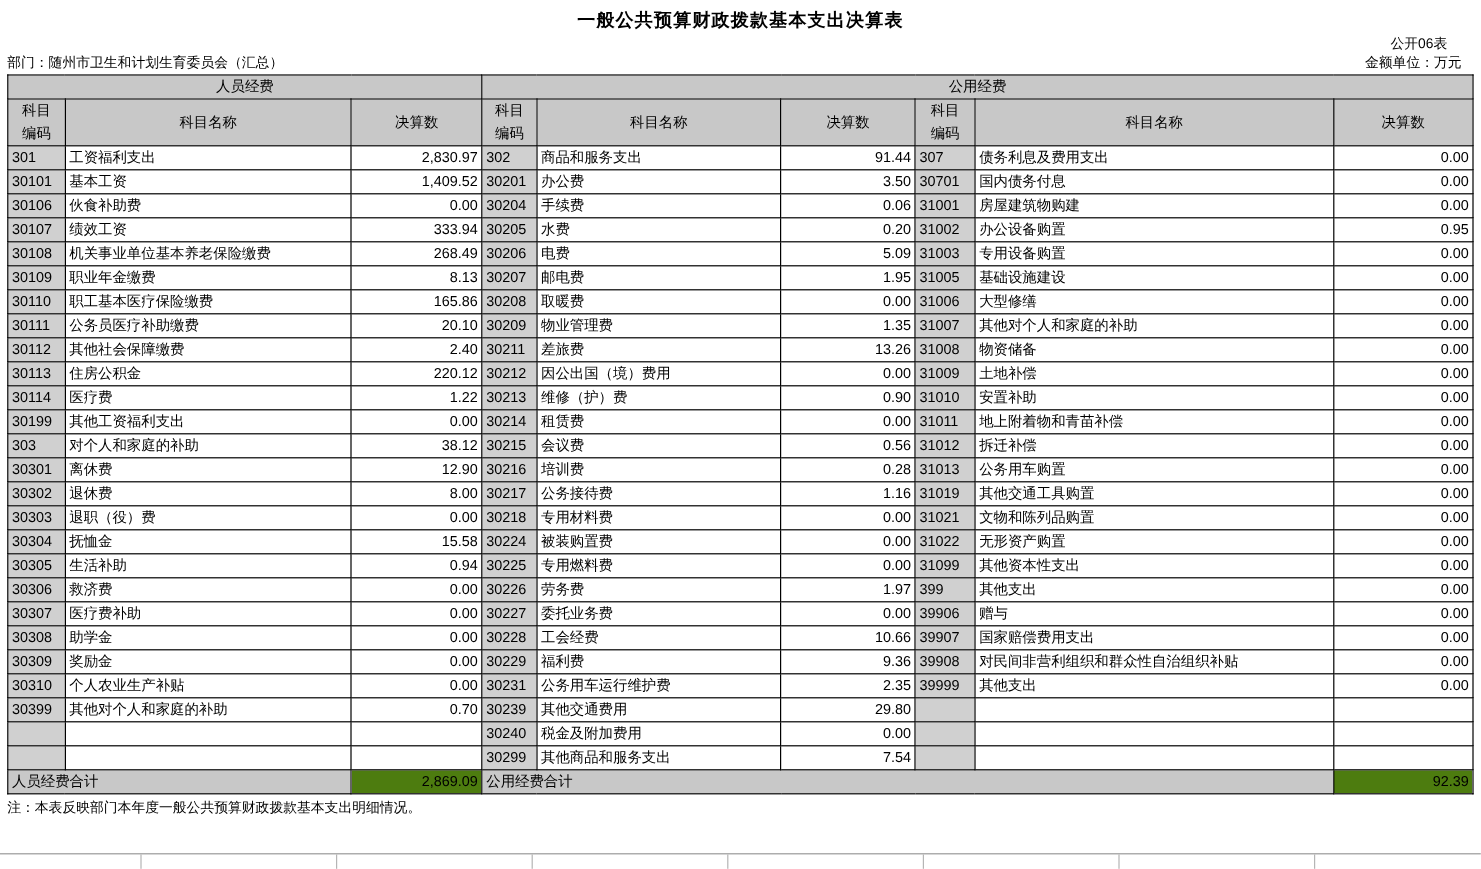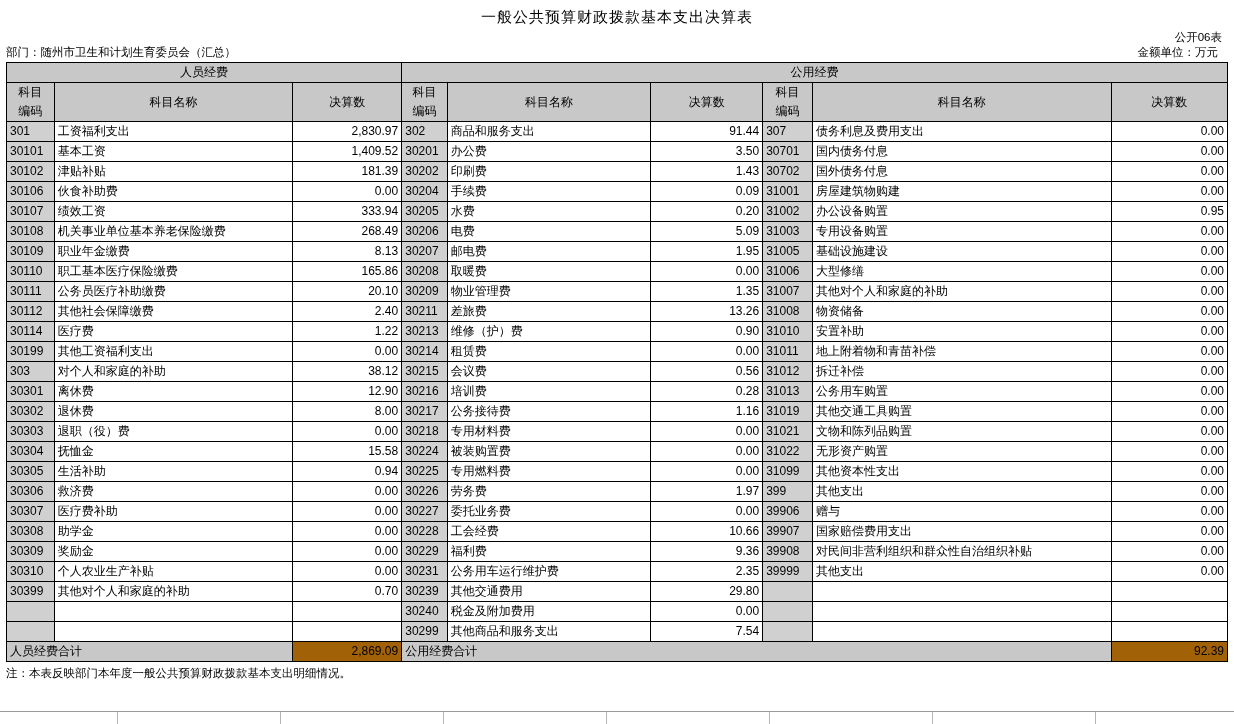--- a/index.html
+++ b/index.html
@@ -1,31 +1,31 @@
 <!DOCTYPE html>
 <html><head>
 <meta charset="utf-8">
 <style>
   html,body{margin:0;padding:0;background:#ffffff;}
   body{width:1234px;height:724px;font-family:"Liberation Sans","DejaVu Sans",sans-serif;font-size:12px;color:#000;overflow:hidden;}
   .page{position:relative;width:1234px;height:724px;}
-  .title{text-align:center;font-size:15px;font-weight:normal;padding-top:8px;padding-bottom:2px;letter-spacing:1px;}
-  .meta-right{text-align:right;padding-right:12px;font-size:11.5px;line-height:16px;}
+  .title{text-align:center;font-size:15px;font-weight:bold;padding-top:8px;padding-bottom:2px;letter-spacing:1px;}
+  .meta-right{text-align:right;padding-right:28px;font-size:11.5px;line-height:16px;}
   .meta-row{display:flex;justify-content:space-between;align-items:flex-end;padding:0 16px 2px 6px;font-size:11.5px;}
   .dept{font-size:11.5px;}
   table.main{border-collapse:collapse;width:1222px;margin-left:6px;table-layout:fixed;}
   table.main td,table.main th{border:1px solid #000;font-size:12px;padding:0 3px;height:19px;line-height:19px;vertical-align:middle;overflow:hidden;white-space:nowrap;}
   .grpHdr{background:#c8c8c8;text-align:center;font-weight:normal;}
   .colHdr{background:#c8c8c8;text-align:center;font-weight:normal;height:38px;line-height:14px;padding:0 2px;}
   .code{background:#d0d0d0;text-align:left;padding-left:3px;}
   .code-blank{background:#d0d0d0;}
   .name{background:#ffffff;text-align:left;}
   .num{background:#ffffff;text-align:right;padding-right:4px;}
   .sumlabel{background:#c8c8c8;}
-  .sumnum{background:#a16207;text-align:right;padding-right:4px;}
+  .sumnum{background:#4d7c0f;text-align:right;padding-right:4px;}
   .indent1{padding-left:16px;}
   .note{font-size:11.5px;padding:4px 0 0 6px;}
   .bottombar{position:absolute;left:0;bottom:0;width:1234px;height:12px;border-top:1px solid #9a9a9a;background:#ffffff;}
   .bottombar i{position:absolute;top:0;bottom:0;width:1px;background:#b5b5b5;}
   .hdr-code{width:46px;}
   .hdr-name{width:230px;}
   .hdr-num{width:105px;}
   .hdr-code2{width:44px;}
   .hdr-name2{width:196px;}
   .hdr-num2{width:108px;}
@@ -102,37 +102,26 @@
           <td class="name indent1">基本工资</td>
           <td class="num">1,409.52</td>
           <td class="code">30201</td>
           <td class="name indent1">办公费</td>
           <td class="num">3.50</td>
           <td class="code">30701</td>
           <td class="name indent1">国内债务付息</td>
           <td class="num">0.00</td>
         </tr>
         <tr>
-          <td class="code">30102</td>
-          <td class="name indent1">津贴补贴</td>
-          <td class="num">181.39</td>
-          <td class="code">30202</td>
-          <td class="name indent1">印刷费</td>
-          <td class="num">1.43</td>
-          <td class="code">30702</td>
-          <td class="name indent1">国外债务付息</td>
-          <td class="num">0.00</td>
-        </tr>
-        <tr>
           <td class="code">30106</td>
           <td class="name indent1">伙食补助费</td>
           <td class="num">0.00</td>
           <td class="code">30204</td>
           <td class="name indent1">手续费</td>
-          <td class="num">0.09</td>
+          <td class="num">0.06</td>
           <td class="code">31001</td>
           <td class="name indent1">房屋建筑物购建</td>
           <td class="num">0.00</td>
         </tr>
         <tr>
           <td class="code">30107</td>
           <td class="name indent1">绩效工资</td>
           <td class="num">333.94</td>
           <td class="code">30205</td>
           <td class="name indent1">水费</td>
@@ -187,20 +176,31 @@
         </tr>
         <tr>
           <td class="code">30112</td>
           <td class="name indent1">其他社会保障缴费</td>
           <td class="num">2.40</td>
           <td class="code">30211</td>
           <td class="name indent1">差旅费</td>
           <td class="num">13.26</td>
           <td class="code">31008</td>
           <td class="name indent1">物资储备</td>
+          <td class="num">0.00</td>
+        </tr>
+        <tr>
+          <td class="code">30113</td>
+          <td class="name indent1">住房公积金</td>
+          <td class="num">220.12</td>
+          <td class="code">30212</td>
+          <td class="name indent1">因公出国（境）费用</td>
+          <td class="num">0.00</td>
+          <td class="code">31009</td>
+          <td class="name indent1">土地补偿</td>
           <td class="num">0.00</td>
         </tr>
         <tr>
           <td class="code">30114</td>
           <td class="name indent1">医疗费</td>
           <td class="num">1.22</td>
           <td class="code">30213</td>
           <td class="name indent1">维修（护）费</td>
           <td class="num">0.90</td>
           <td class="code">31010</td>

